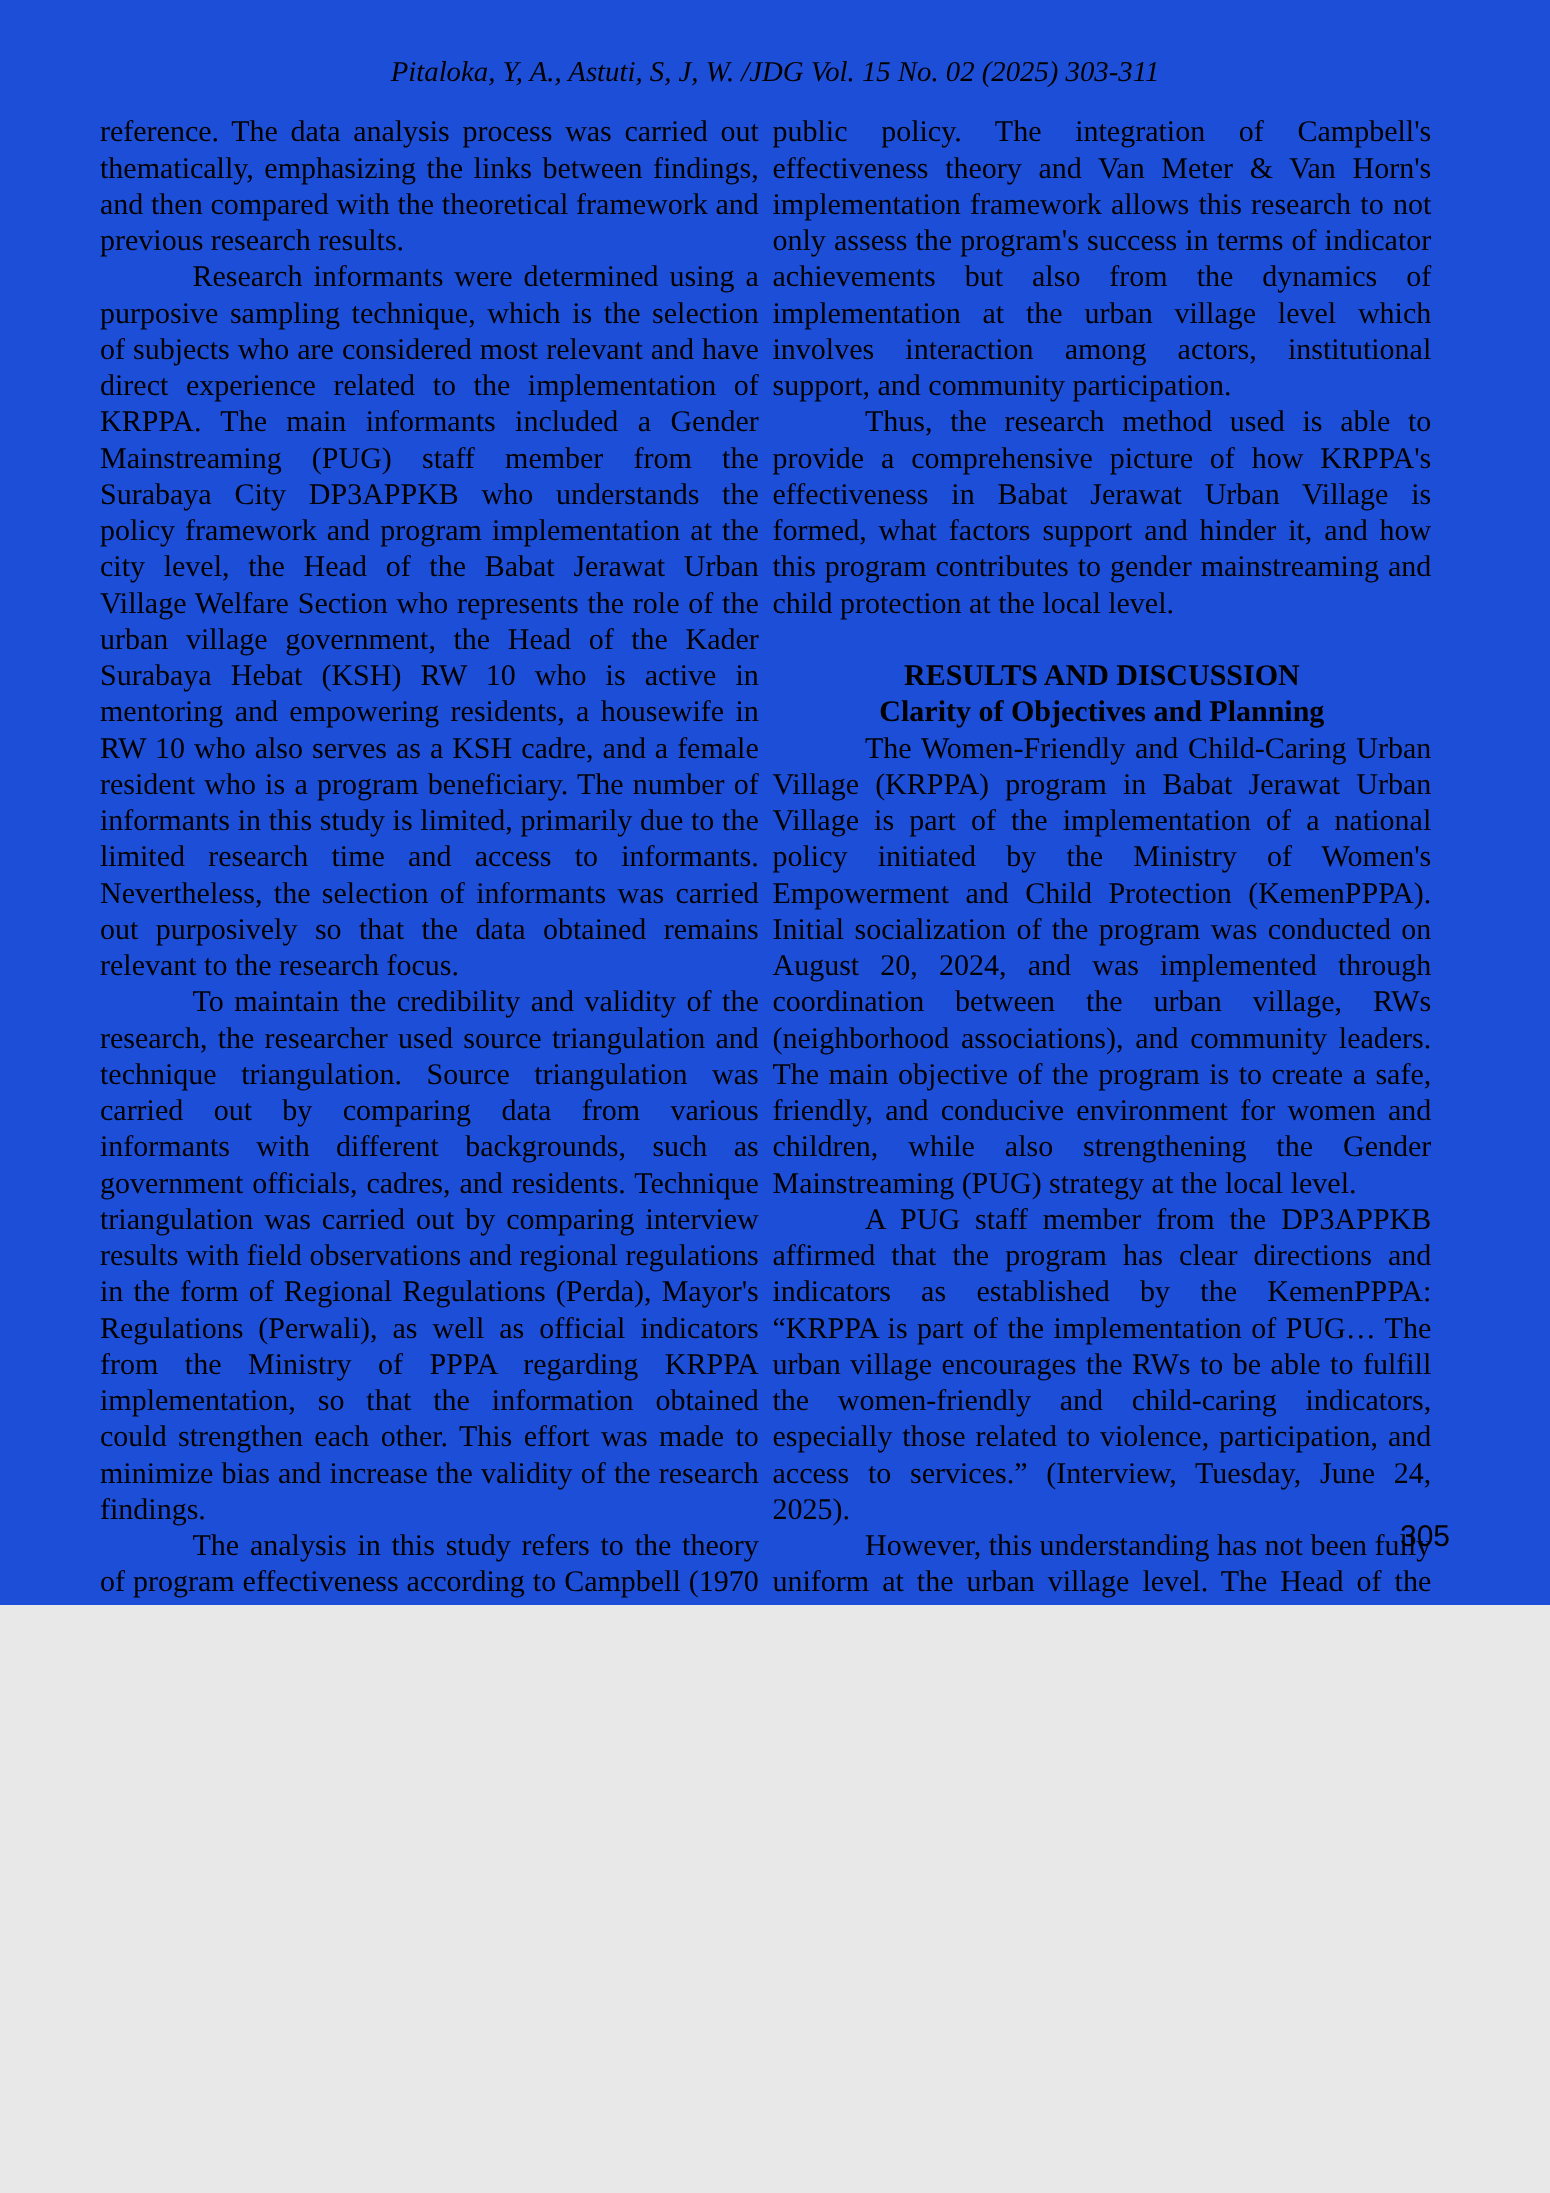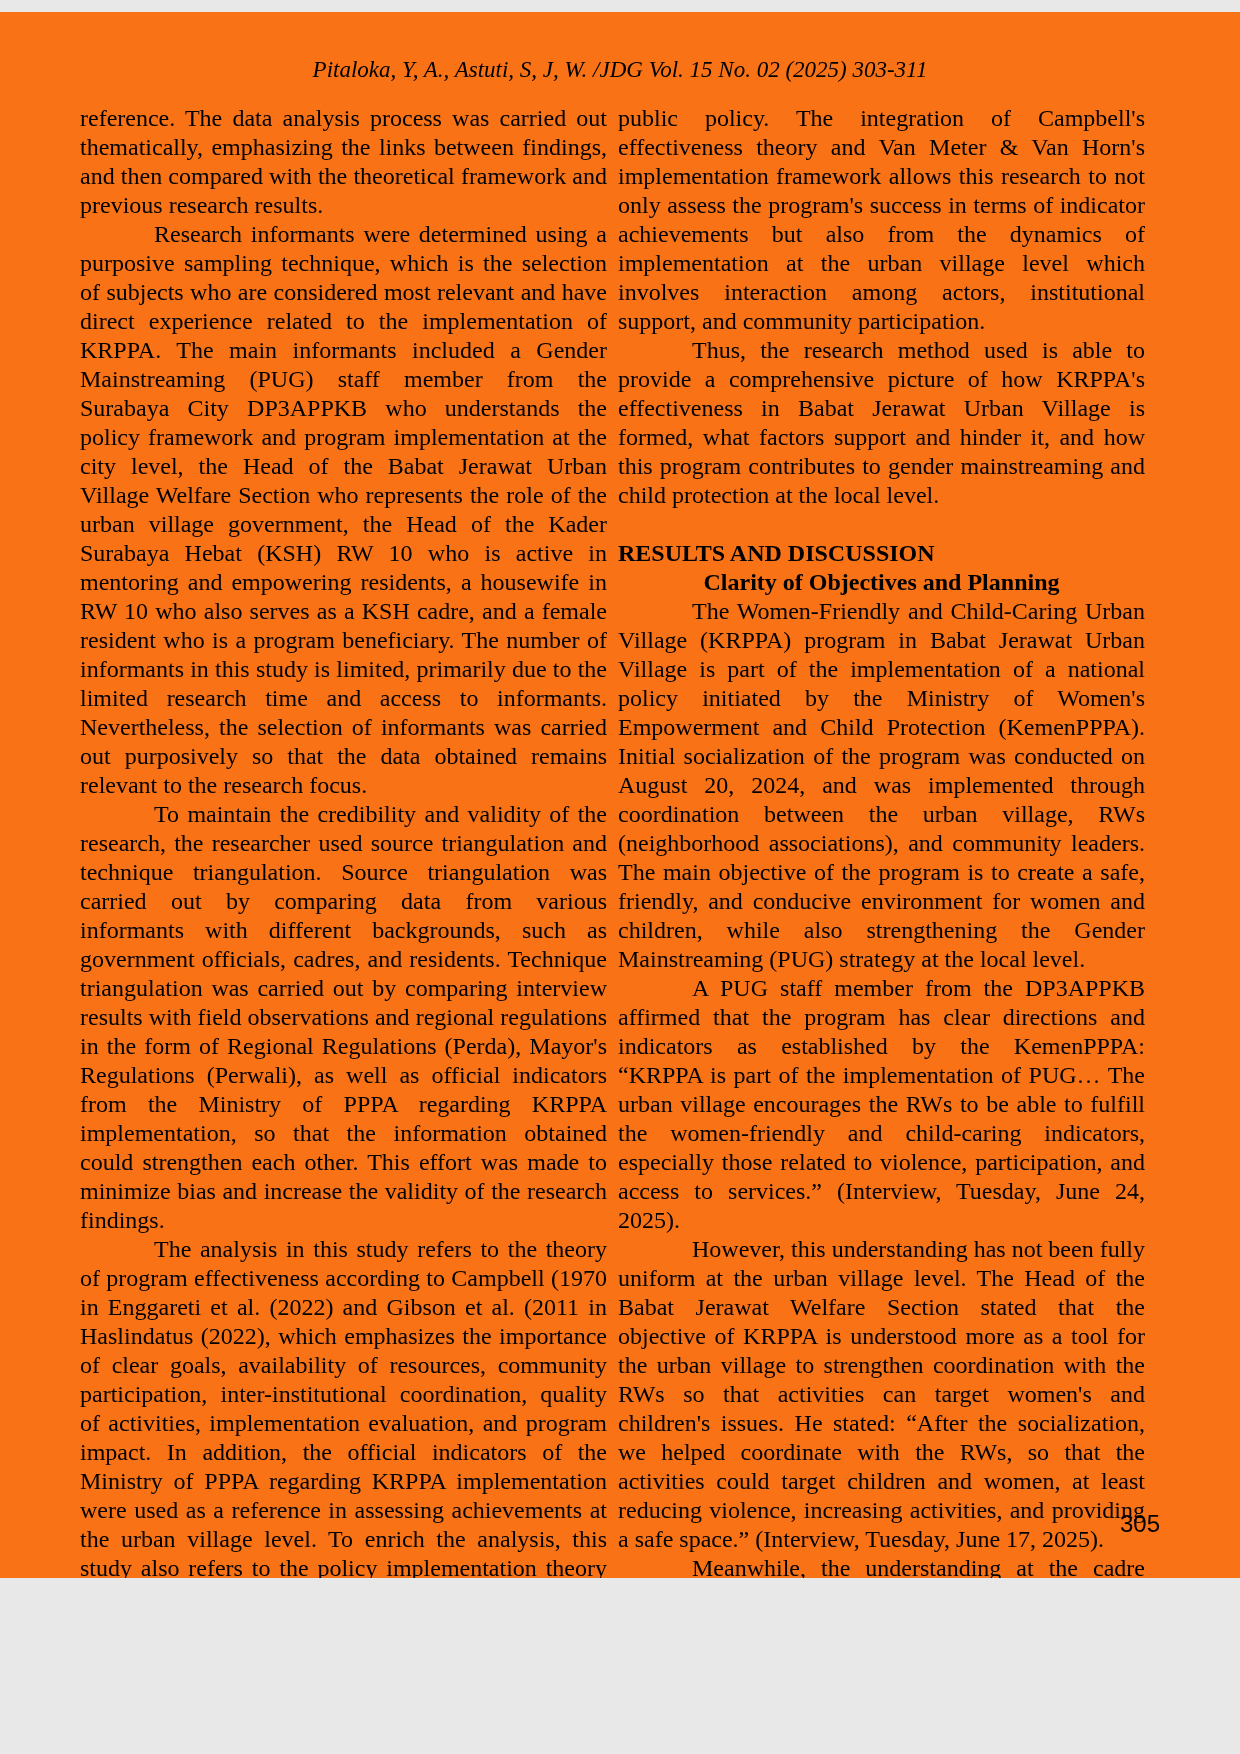--- a/index.html
+++ b/index.html
@@ -1,21 +1,21 @@
 <!DOCTYPE html>
 <html><head>
 <meta charset="utf-8">
 <style>
   html, body { margin: 0; padding: 0; background: #e8e8e8; }
   .page {
     position: relative;
     width: 1240px;
-    height: 1566px;
-    margin: 12px auto;
-    background: #f97316;
+    height: 1284px;
+    margin: 0 auto;
+    background: #1d4ed8;
     color: #000000;
     font-family: "Liberation Serif", serif;
     overflow: hidden;
   }
   .running-head {
     position: absolute;
     top: 44px;
     left: 0;
     width: 100%;
     text-align: center;
@@ -44,21 +44,21 @@
     padding: 0;
     text-indent: 74px;
   }
   .col p.noindent { text-indent: 0; }
   .section-heading {
     margin: 29px 0 0 0;
     padding: 0;
     font-size: 24px;
     line-height: 29px;
     font-weight: bold;
-    text-align: left;
+    text-align: center;
     text-indent: 0;
   }
   .subsection-heading {
     margin: 0;
     padding: 0;
     font-size: 24px;
     line-height: 29px;
     font-weight: bold;
     text-align: center;
     text-indent: 0;

